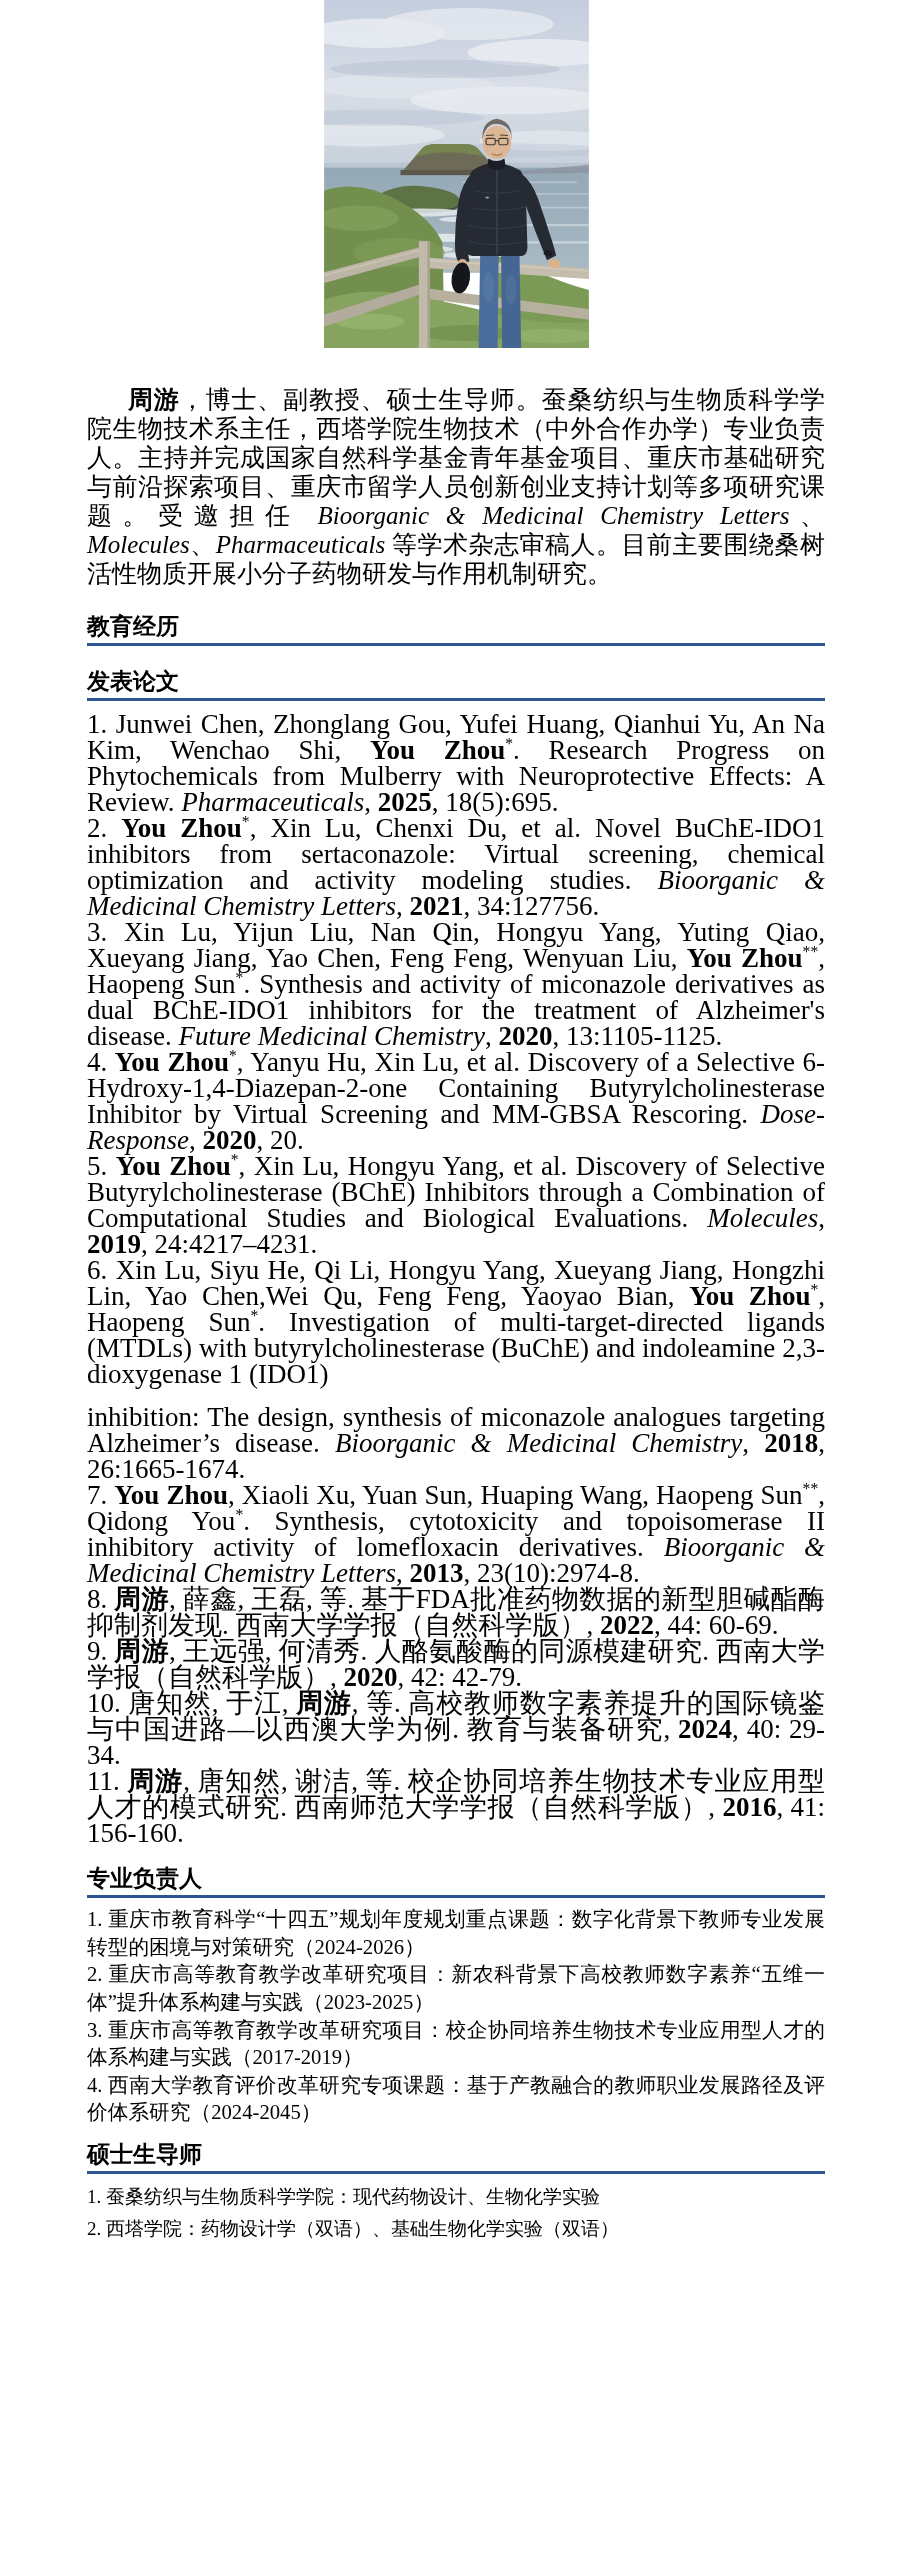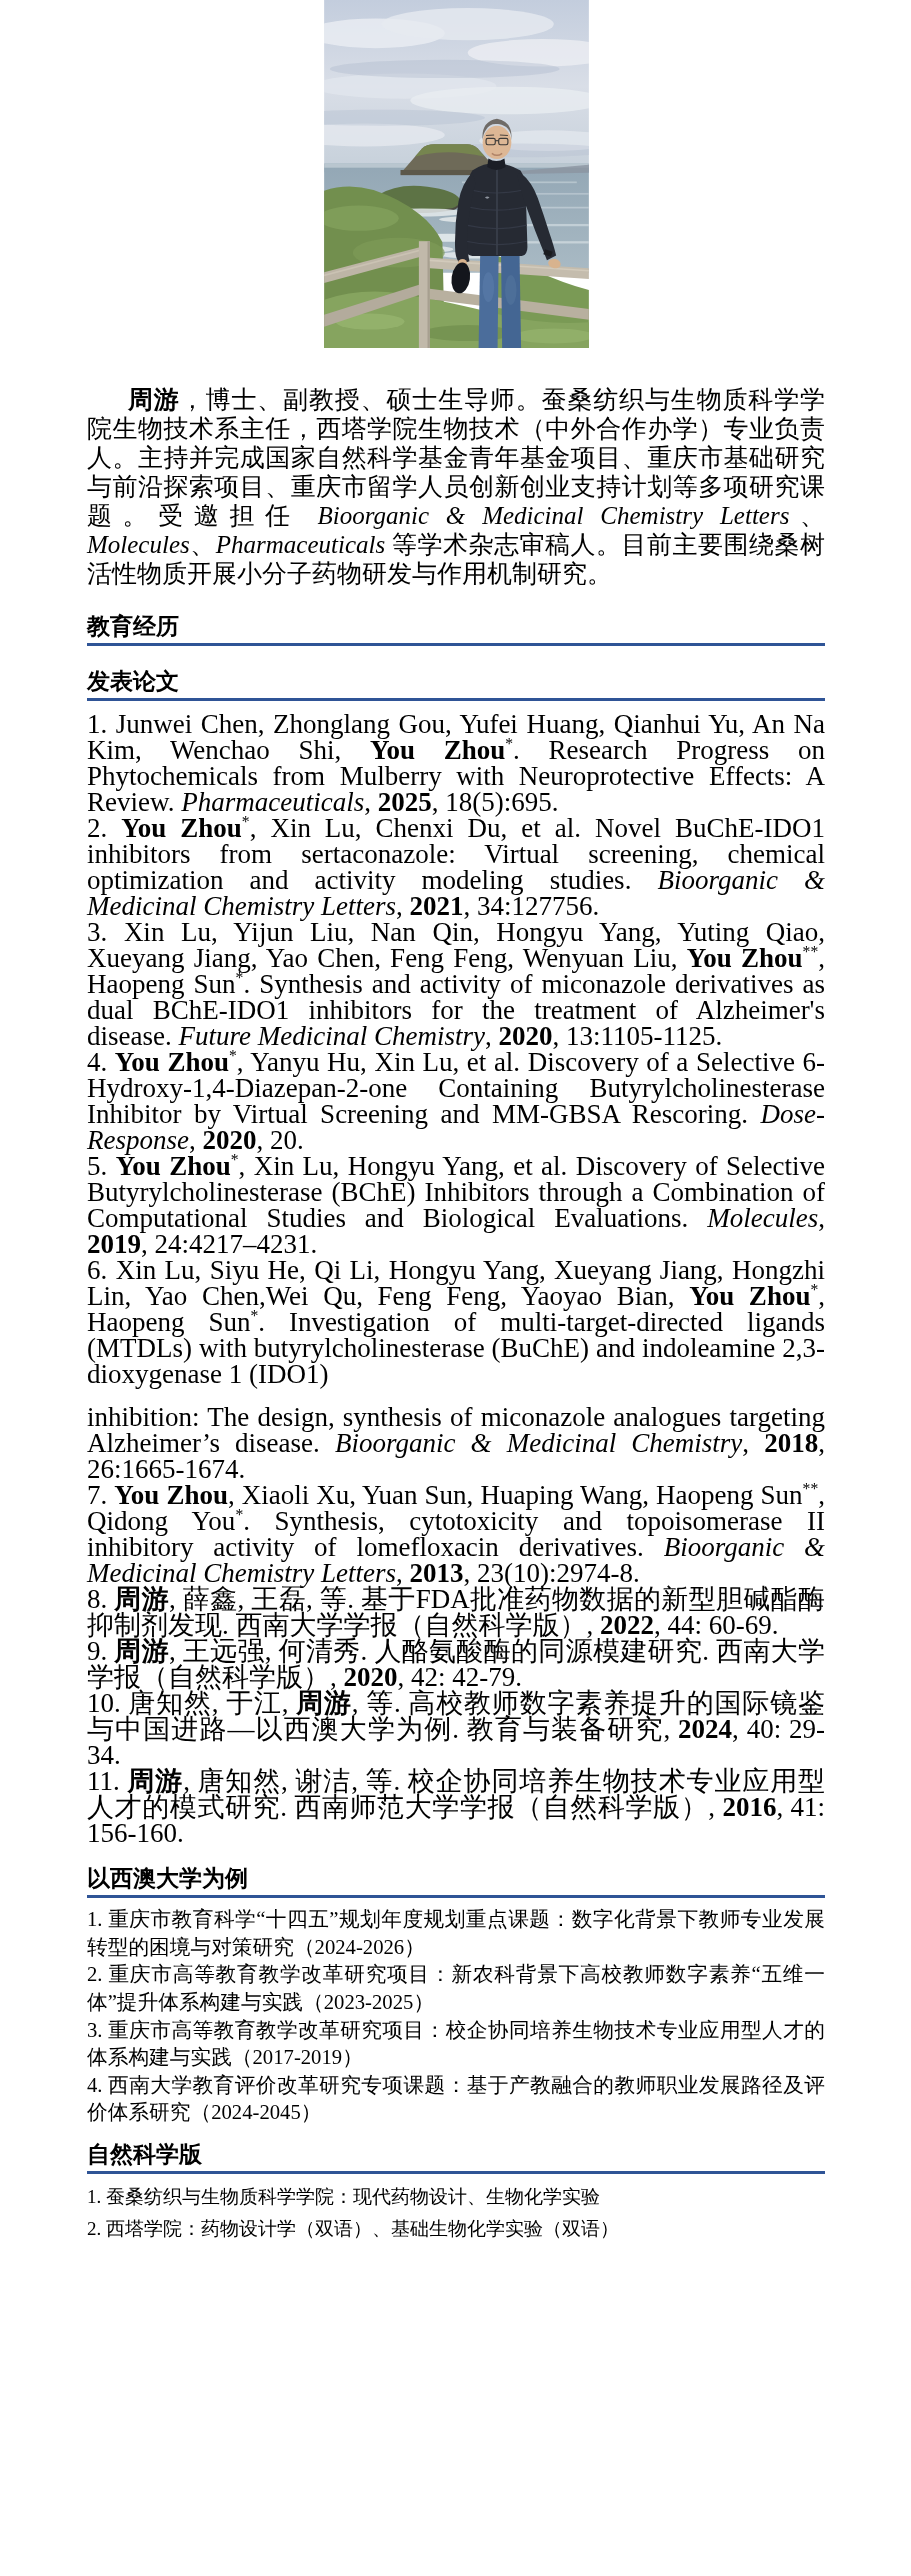--- a/index.html
+++ b/index.html
@@ -184,32 +184,32 @@
         <div class="pub-item"><span>6. Xin Lu, Siyu He, Qi Li, Hongyu Yang, Xueyang Jiang, Hongzhi Lin, Yao Chen,Wei Qu, Feng Feng, Yaoyao Bian, </span><span class="b">You Zhou</span><sup>*</sup><span>, Haopeng Sun</span><sup>*</sup><span>. Investigation of multi-target-directed ligands (MTDLs) with butyrylcholinesterase (BuChE) and indoleamine 2,3-dioxygenase 1 (IDO1)</span><span class="pbreak"></span><span>inhibition: The design, synthesis of miconazole analogues targeting Alzheimer’s disease. </span><span class="i">Bioorganic &amp; Medicinal Chemistry</span><span>, </span><span class="b">2018</span><span>, 26:1665-1674.</span></div>
         <div class="pub-item"><span>7. </span><span class="b">You Zhou</span><span>, Xiaoli Xu, Yuan Sun, Huaping Wang, Haopeng Sun</span><sup>**</sup><span>, Qidong You</span><sup>*</sup><span>. Synthesis, cytotoxicity and topoisomerase II inhibitory activity of lomefloxacin derivatives. </span><span class="i">Bioorganic &amp; Medicinal Chemistry Letters</span><span>, </span><span class="b">2013</span><span>, 23(10):2974-8.</span></div>
         <div class="pub-item"><span>8. </span><span class="b">周游</span><span>, 薛鑫, 王磊, 等. 基于FDA批准药物数据的新型胆碱酯酶抑制剂发现. 西南大学学报（自然科学版）, </span><span class="b">2022</span><span>, 44: 60-69.</span></div>
         <div class="pub-item"><span>9. </span><span class="b">周游</span><span>, 王远强, 何清秀. 人酪氨酸酶的同源模建研究. 西南大学学报（自然科学版）, </span><span class="b">2020</span><span>, 42: 42-79.</span></div>
         <div class="pub-item"><span>10. 唐知然, 于江, </span><span class="b">周游</span><span>, 等. 高校教师数字素养提升的国际镜鉴与中国进路—以西澳大学为例. 教育与装备研究, </span><span class="b">2024</span><span>, 40: 29-34.</span></div>
         <div class="pub-item"><span>11. </span><span class="b">周游</span><span>, 唐知然, 谢洁, 等. 校企协同培养生物技术专业应用型人才的模式研究. 西南师范大学学报（自然科学版）, </span><span class="b">2016</span><span>, 41: 156-160.</span></div>
       </div>
   </div>
 
   <div class="sec sec-projects">
-    <h2>以西澳大学为例</h2>
+    <h2>专业负责人</h2>
     <div class="sec-rule"></div>
     <div class="proj-list">
         <div class="num-item">1. 重庆市教育科学“十四五”规划年度规划重点课题：数字化背景下教师专业发展转型的困境与对策研究（2024-2026）</div>
         <div class="num-item">2. 重庆市高等教育教学改革研究项目：新农科背景下高校教师数字素养“五维一体”提升体系构建与实践（2023-2025）</div>
         <div class="num-item">3. 重庆市高等教育教学改革研究项目：校企协同培养生物技术专业应用型人才的体系构建与实践（2017-2019）</div>
         <div class="num-item">4. 西南大学教育评价改革研究专项课题：基于产教融合的教师职业发展路径及评价体系研究（2024-2045）</div>
       </div>
   </div>
 
   <div class="sec sec-courses">
-    <h2>自然科学版</h2>
+    <h2>硕士生导师</h2>
     <div class="sec-rule"></div>
     <div class="course-list">
         <div class="course-item">1. 蚕桑纺织与生物质科学学院：现代药物设计、生物化学实验</div>
         <div class="course-item">2. 西塔学院：药物设计学（双语）、基础生物化学实验（双语）</div>
       </div>
   </div>
 
 </div>
 
 

